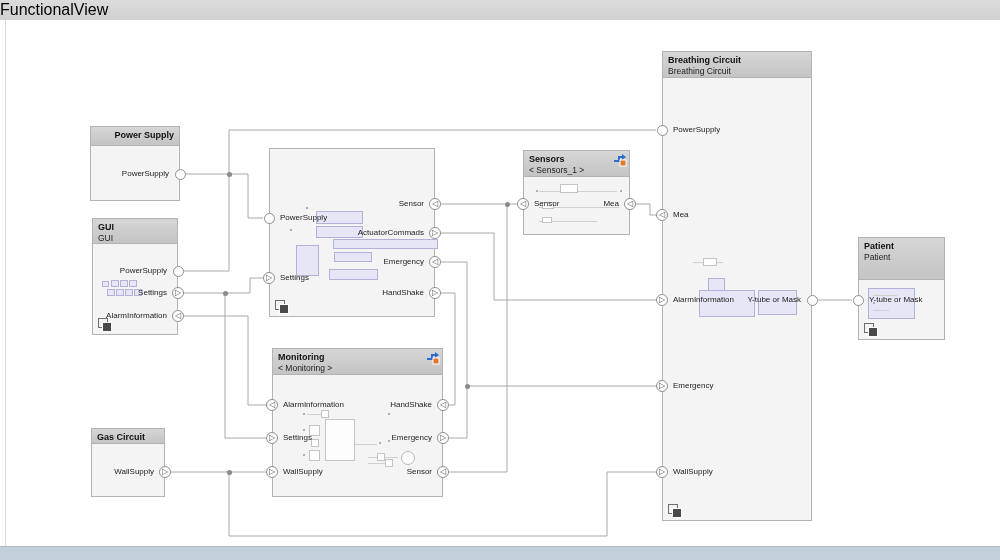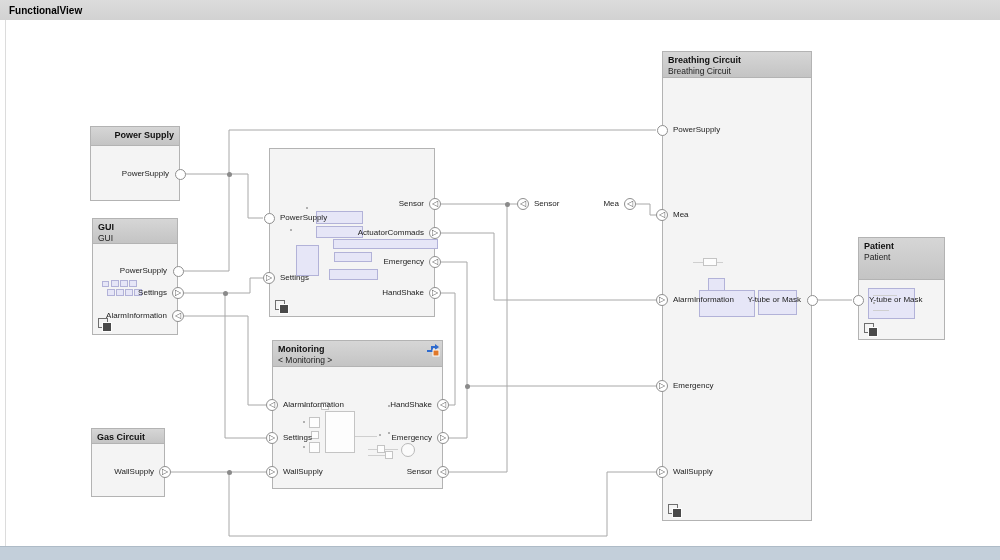--- a/index.html
+++ b/index.html
@@ -7,22 +7,22 @@
     width:1000px;height:560px;position:relative;overflow:hidden;
     background:#ffffff;
     font-family:"Liberation Sans", sans-serif;
   }
   .titlebar{
     position:absolute;left:0;top:0;width:1000px;height:20px;
     background:linear-gradient(#dcdcdc,#d2d2d2);
     border-bottom:1px solid #b1b1b1;
   }
   .titlebar span{
-    display:inline-block;padding-left:9px;line-height:20px;
-    font-size:10px;font-weight:bold;color:#000;
+    display:inline-block;line-height:20px;
+    font-size:16px;font-weight:normal;color:#000;
   }
   #canvas{position:absolute;left:0;top:20px;width:1000px;height:540px;background:#fff;}
   .canvas-left-line{position:absolute;left:5px;top:0;width:1px;height:526px;background:#dcdcdc;}
   .bottom-band{position:absolute;left:0;top:526px;width:1000px;height:14px;background:#c3cfda;border-top:1px solid #aebbc7;}
   .block{
     position:absolute;background:#f4f4f4;border:1px solid #b3b3b3;box-sizing:border-box;
   }
   .block-header{
     background:linear-gradient(#d6d6d6,#c4c4c4);
     border-bottom:1px solid #b3b3b3;box-sizing:border-box;
@@ -130,25 +130,44 @@
     <div class="port-glyph" style="left: 263px; top: 252px; width: 12px; height: 12px;">▷</div>
     <div class="port-label" style="left: 280px; top: 253px;">Settings</div>
     <div class="port-glyph" style="left: 429px; top: 178px; width: 12px; height: 12px;">◁</div>
     <div class="port-label right" style="left: 284px; top: 179px;">Sensor</div>
     <div class="port-glyph" style="left: 429px; top: 207px; width: 12px; height: 12px;">▷</div>
     <div class="port-label right" style="left: 284px; top: 208px;">ActuatorCommads</div>
     <div class="port-glyph" style="left: 429px; top: 236px; width: 12px; height: 12px;">◁</div>
     <div class="port-label right" style="left: 284px; top: 237px;">Emergency</div>
     <div class="port-glyph" style="left: 429px; top: 267px; width: 12px; height: 12px;">▷</div>
     <div class="port-label right" style="left: 284px; top: 268px;">HandShake</div>
+    <div class="block" style="left: 523px; top: 130px; width: 107px; height: 85px;">
+      <div class="block-header" style="height: 26px;">
+        <span class="block-title">Sensors</span>
+        <span class="block-subtitle">&lt; Sensors_1 &gt;</span>
+      </div>
+      <div class="badge-link" style="right: 2px; top: 2px;"><svg width="14" height="14" viewBox="0 0 14 14">
+      <path d="M1 8 L6 8 L6 4 L11 4" fill="none" stroke="#2f6bce" stroke-width="2"></path>
+      <path d="M9 1 L13 4 L9 7 Z" fill="#2f6bce"></path>
+      <rect x="7" y="7" width="6" height="6" fill="#e0782a" stroke="#fff" stroke-width="1"></rect>
+    </svg></div>
+      <div class="decor line" style="left: 15px; top: 40px; width: 78px; height: 1px;"></div>
+      <div class="decor wrect" style="left: 36px; top: 33px; width: 18px; height: 9px;"></div>
+      <div class="decor line" style="left: 15px; top: 56px; width: 80px; height: 1px;"></div>
+      <div class="decor wrect" style="left: 18px; top: 51px; width: 12px; height: 7px;"></div>
+      <div class="decor line" style="left: 15px; top: 70px; width: 58px; height: 1px;"></div>
+      <div class="decor wrect" style="left: 18px; top: 66px; width: 10px; height: 6px;"></div>
+      <div class="decor dot" style="left: 12px; top: 39px; width: 2px; height: 2px;"></div>
+      <div class="decor dot" style="left: 96px; top: 39px; width: 2px; height: 2px;"></div>
+    </div>
     <div class="port-glyph" style="left: 517px; top: 178px; width: 12px; height: 12px;">◁</div>
     <div class="port-label" style="left: 534px; top: 179px;">Sensor</div>
     <div class="port-glyph" style="left: 624px; top: 178px; width: 12px; height: 12px;">◁</div>
     <div class="port-label right" style="left: 479px; top: 179px;">Mea</div>
-    <div class="block" style="left: 272px; top: 320px; width: 171px; height: 149px;">
+    <div class="block" style="left: 272px; top: 328px; width: 171px; height: 149px;">
       <div class="block-header" style="height: 26px;">
         <span class="block-title">Monitoring</span>
         <span class="block-subtitle">&lt; Monitoring &gt;</span>
       </div>
       <div class="badge-link" style="right: 2px; top: 2px;"><svg width="14" height="14" viewBox="0 0 14 14">
       <path d="M1 8 L6 8 L6 4 L11 4" fill="none" stroke="#2f6bce" stroke-width="2"></path>
       <path d="M9 1 L13 4 L9 7 Z" fill="#2f6bce"></path>
       <rect x="7" y="7" width="6" height="6" fill="#e0782a" stroke="#fff" stroke-width="1"></rect>
     </svg></div>
       <div class="decor dot" style="left: 30px; top: 64px; width: 2px; height: 2px;"></div>

